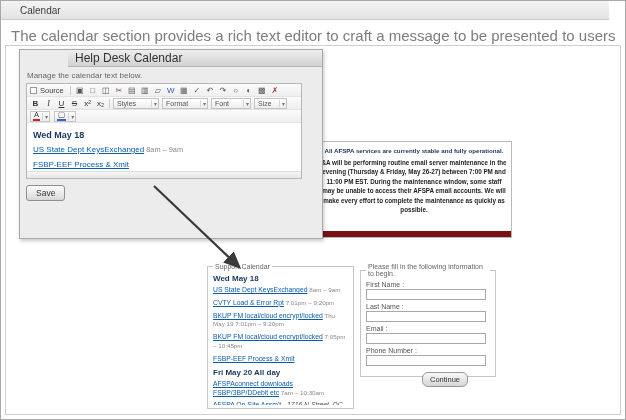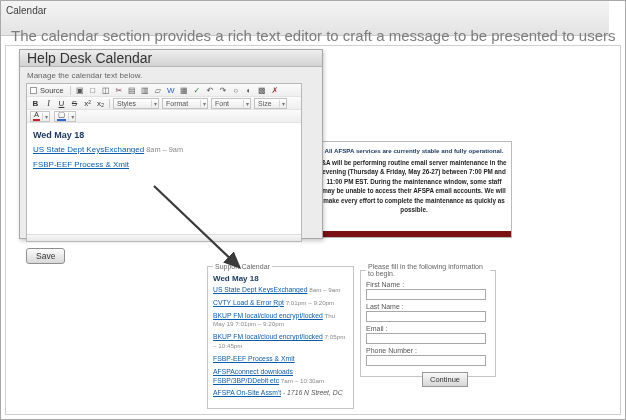--- a/index.html
+++ b/index.html
@@ -1,33 +1,33 @@
 <!DOCTYPE html>
 <html><head>
 <meta charset="utf-8">
 <style>
   *{margin:0;padding:0;box-sizing:border-box;}
   html,body{background:#fff;font-family:"Liberation Sans",sans-serif;}
   .page{position:relative;width:626px;height:420px;border:1px solid #a9a9a9;background:#fff;overflow:hidden;}
-  .top-bar{position:absolute;top:0;left:0;right:16px;height:35px;background:linear-gradient(#f4f4f4,#e3e3e3);border-bottom:1px solid #c9c9c9;font-size:10px;color:#3c3c3c;line-height:19px;padding-left:5px;}
+  .top-bar{position:absolute;top:0;left:0;right:16px;height:19px;background:linear-gradient(#f4f4f4,#e3e3e3);border-bottom:1px solid #c9c9c9;font-size:10px;color:#3c3c3c;line-height:19px;padding-left:19px;}
   .description{position:absolute;top:26px;left:10px;right:7px;font-size:15px;color:#7d7d7d;}
   .content-frame{position:absolute;top:44px;left:4px;right:4px;bottom:4px;border:1px solid #cfcfcf;background:#fff;}
 
   
   .notice-panel{position:absolute;left:242px;top:95px;width:264px;height:97px;background:#fff;border:1px solid #b9b9b9;z-index:1;padding:5px 4px 10px 72px;}
   .notice-headline{font-size:6.2px;font-weight:bold;color:#17365d;text-align:center;white-space:nowrap;}
   .notice-body{font-size:6.3px;font-weight:bold;color:#1e1e1e;margin-top:4px;line-height:1.5;text-align:center;}
   .notice-redbar{position:absolute;left:0;right:0;bottom:0;height:6px;background:#7a1113;}
 
   
   .editor-window{position:absolute;left:13px;top:3px;width:304px;height:190px;background:#ececec;border:1px solid #a8a8a8;z-index:2;box-shadow:1px 2px 4px rgba(0,0,0,.22);}
-  .window-titlebar{height:17px;background:linear-gradient(#eeeeee,#d2d2d2);border-bottom:1px solid #b5b5b5;font-size:14px;color:#333;line-height:17px;padding-left:7px;}
+  .window-titlebar{height:17px;background:linear-gradient(#eeeeee,#d2d2d2);border-bottom:1px solid #b5b5b5;font-size:12px;color:#333;line-height:17px;padding-left:7px;margin-left:48px;}
   .window-body{padding:3px 20px 0 6px;}
   .instruction{font-size:8px;color:#666;margin:1px 0 3px 1px;}
-  .rte{background:#fff;border:1px solid #b8b8b8;height:159px;position:relative;}
+  .rte{background:#fff;border:1px solid #b8b8b8;height:96px;position:relative;}
   .tb-row{display:flex;align-items:center;background:linear-gradient(#fbfbfb,#efefef);border-bottom:1px solid #e3e3e3;padding:1px 3px;height:13px;}
   .src-check{width:7px;height:7px;border:1px solid #9a9a9a;background:#fff;display:inline-block;margin-right:3px;}
   .src-label{font-size:7.5px;color:#444;margin-right:3px;}
   .tb-sep{width:1px;height:9px;background:#ccc;margin:0 3px;display:inline-block;}
   .tb-icons{display:inline-flex;align-items:center;gap:1px;}
   .tb-ico{width:12px;height:11px;font-size:8px;line-height:11px;text-align:center;color:#555;display:inline-block;border-radius:2px;}
   .tb-fmt{display:inline-flex;align-items:center;gap:2px;}
   .tb-btn{min-width:11px;height:11px;font-size:8px;line-height:11px;text-align:center;color:#333;display:inline-block;}
   .bold-button{font-weight:bold;}
   .italic-button{font-style:italic;font-family:"Liberation Serif",serif;}
@@ -54,21 +54,21 @@
   
   fieldset{position:absolute;border:1px solid #c5c5c5;background:#fff;padding:1px 5px 3px 5px;}
   legend{font-size:7px;color:#666;padding:0 2px;}
   .support-cal{left:201px;top:217px;width:147px;height:146px;overflow:hidden;}
   .cal-list{height:100%;overflow:hidden;}
   .cal-list .cal-date{font-size:8px;font-weight:bold;color:#17365d;margin:3px 0 3px;}
   .cal-list .cal-event{font-size:6.8px;margin:0 0 4px;line-height:1.3;}
   .signup{left:354px;top:217px;width:136px;height:114px;}
   .field-label{font-size:7px;color:#555;margin:3px 0 1px;}
   .field-input{width:120px;height:11px;border:1px solid #a8a8a8;background:#fff;font-size:8px;padding:0 2px;display:block;}
-  .continue-btn{margin:6px 0 0 56px;font-size:7.5px;padding:2px 7px;background:linear-gradient(#f8f8f8,#d6d6d6);border:1px solid #979797;border-radius:0;color:#333;}
+  .continue-btn{margin:6px 0 0 56px;font-size:7.5px;padding:2px 7px;background:linear-gradient(#f8f8f8,#d6d6d6);border:1px solid #979797;border-radius:6px;color:#333;}
 </style>
 </head>
 <body>
 
 <div class="page">
 
   <header class="top-bar">
     <span>Calendar</span>
   </header>
 
@@ -177,20 +177,21 @@
 
     <fieldset class="support-cal">
       <legend>Support Calendar</legend>
       <div class="cal-list">
           <div class="cal-date">Wed May 18</div>
           <div class="cal-event"><a class="cal-link" href="#">US State Dept KeysExchanged</a><span class="cal-time">  8am – 9am</span></div>
           <div class="cal-event"><a class="cal-link" href="#">CVTY Load &amp; Error Rpt</a><span class="cal-time">  7:01pm – 9:20pm</span></div>
           <div class="cal-event"><a class="cal-link" href="#">BKUP FM local/cloud encrypt/locked</a><span class="cal-time">  Thu May 19 7:01pm – 9:20pm</span></div>
           <div class="cal-event"><a class="cal-link" href="#">BKUP FM local/cloud encrypt/locked</a><span class="cal-time">  7:05pm – 10:45pm</span></div>
           <div class="cal-event"><a class="cal-link" href="#">FSBP-EEF Process &amp; Xmit</a></div>
+          <div class="cal-date">Fri May 20 All day</div>
           <div class="cal-event"><a class="cal-link" href="#">AFSPAconnect downloads FSBP/3BP/DDebit etc</a><span class="cal-time">  7am – 10:30am</span></div>
           <div class="cal-event"><a class="cal-link" href="#">AFSPA On-Site Assm't</a><span class="cal-note"> - 1716 N Street, DC</span></div>
         </div>
     </fieldset>
 
     <fieldset class="signup">
       <legend>Please fill in the following information to begin.</legend>
       <div>
           <div class="field">
             <div class="field-label">First Name :</div>

